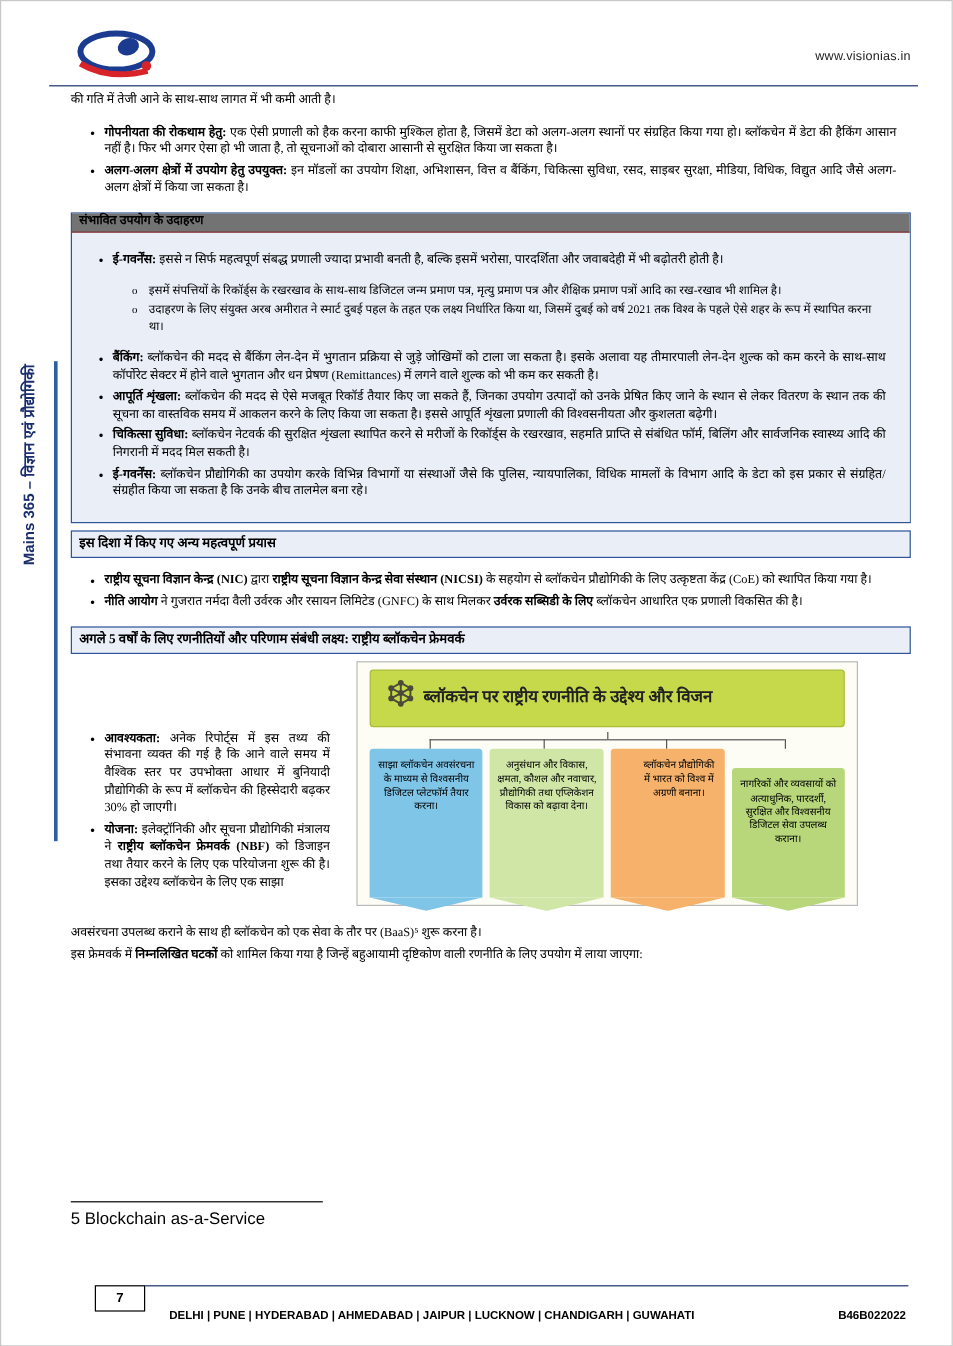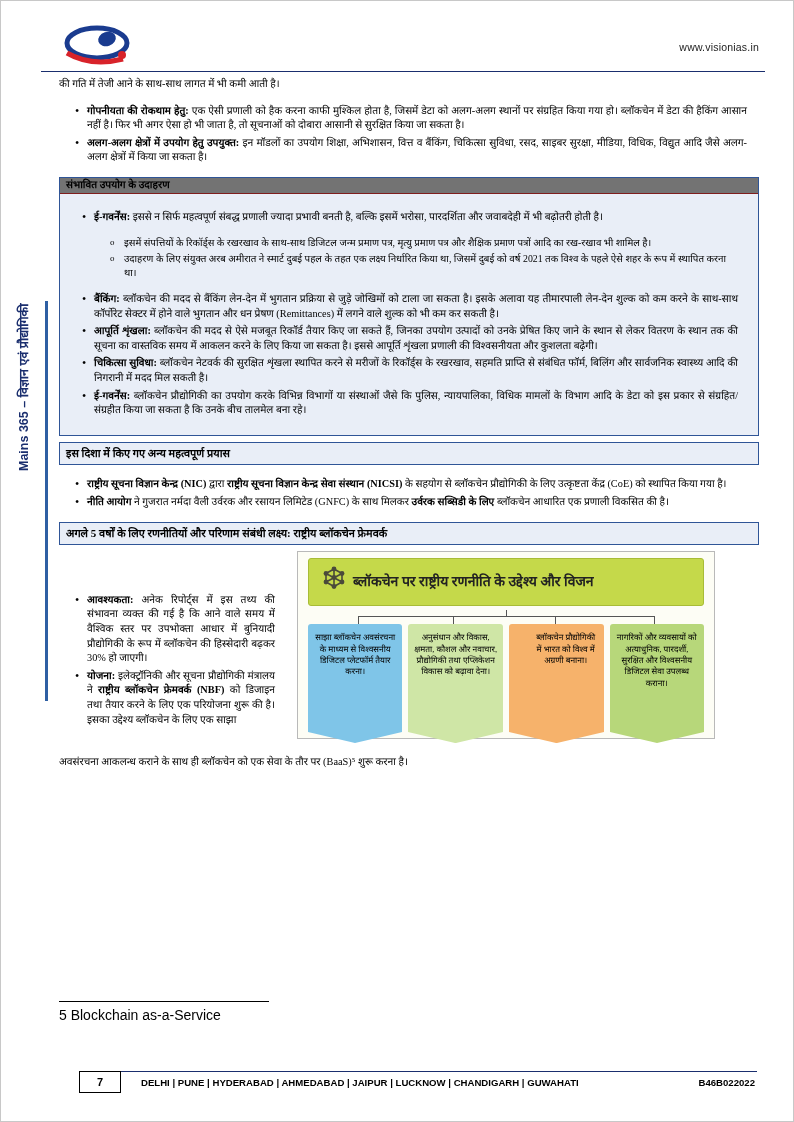--- a/index.html
+++ b/index.html
@@ -114,21 +114,21 @@
     padding: 8px 5px 14px 5px; box-sizing: border-box;
     border-radius: 3px 3px 0 0; position: relative; min-height: 108px;
   }
   .card::after {
     content: ""; position: absolute; left: 0; right: 0; bottom: -11px;
     height: 0; border-left: 47.5px solid transparent; border-right: 47.5px solid transparent;
   }
   .c1 { background: #7fc5e8; } .c1::after { border-top: 11px solid #7fc5e8; }
   .c2 { background: #cfe6a6; } .c2::after { border-top: 11px solid #cfe6a6; }
   .c3 { background: #f6b26b; padding-left: 24px; } .c3::after { border-top: 11px solid #f6b26b; }
-  .c4 { background: #b7d77a; } .c4::after { border-top: 11px solid #b7d77a; }
+  .c4 { background: #b7d77a; margin-top: 16px; } .c4::after { border-top: 11px solid #b7d77a; }
   
   .footnote-rule {
     position: absolute; left: 58px; top: 1000px; width: 210px;
     border-bottom: 1px solid #000;
   }
   .footnote {
     position: absolute; left: 58px; top: 1006px; font-size: 14px;
   }
   .footer {
     position: absolute; left: 58px; right: 36px; bottom: 28px; height: 22px;
@@ -136,21 +136,21 @@
   .page-no {
     position: absolute; left: 20px; top: 0; width: 40px; height: 20px;
     border: 1px solid #000; font-weight: bold; font-size: 11px;
     display: flex; align-items: center; justify-content: center;
     background: #fff;
   }
   .footer-line {
     position: absolute; left: 62px; right: 0; top: 0; height: 20px;
     border-top: 1.6px solid #1a2e6e;
     display: flex; align-items: center; justify-content: space-between;
-    padding-top: 0; font-size: 9.6px; font-weight: bold;
+    padding-top: 14px; font-size: 9.6px; font-weight: bold;
   }
   .footer-cities { padding-left: 20px; }
   .footer-code { padding-right: 2px; font-weight: bold; }
 </style>
 </head>
 <body>
 
 <div class="page">
 
   <div class="header">
@@ -264,22 +264,25 @@
 
         <div class="fig-cards">
           <div class="card c1">साझा ब्लॉकचेन अवसंरचना के माध्यम से विश्वसनीय डिजिटल प्लेटफॉर्म तैयार करना।</div>
           <div class="card c2">अनुसंधान और विकास, क्षमता, कौशल और नवाचार, प्रौद्योगिकी तथा एप्लिकेशन विकास को बढ़ावा देना।</div>
           <div class="card c3">ब्लॉकचेन प्रौद्योगिकी में भारत को विश्व में अग्रणी बनाना।</div>
           <div class="card c4">नागरिकों और व्यवसायों को अत्याधुनिक, पारदर्शी, सुरक्षित और विश्वसनीय डिजिटल सेवा उपलब्ध कराना।</div>
         </div>
       </div>
     </div>
 
-    <p class="line" style="margin-top:16px;">अवसंरचना आकलन्ध कराने के साथ ही ब्लॉकचेन को एक सेवा के तौर पर (BaaS)⁵ शुरू करना है।</p>
-
+    <p class="line" style="margin-top:16px;">अवसंरचना उपलब्ध कराने के साथ ही ब्लॉकचेन को एक सेवा के तौर पर (BaaS)⁵ शुरू करना है।</p>
+
+    <p class="line">
+      <span>इस फ्रेमवर्क में </span><b>निम्नलिखित घटकों</b><span> को शामिल किया गया है जिन्हें बहुआयामी दृष्टिकोण वाली रणनीति के लिए उपयोग में लाया जाएगा:</span>
+    </p>
   </div>
 
   <div class="footnote-rule"></div>
   <div class="footnote">5 Blockchain as-a-Service</div>
 
   <div class="footer">
     <div class="page-no">7</div>
     <div class="footer-line">
       <span class="footer-cities">DELHI | PUNE | HYDERABAD | AHMEDABAD | JAIPUR | LUCKNOW | CHANDIGARH | GUWAHATI</span>
       <span class="footer-code">B46B022022</span>

